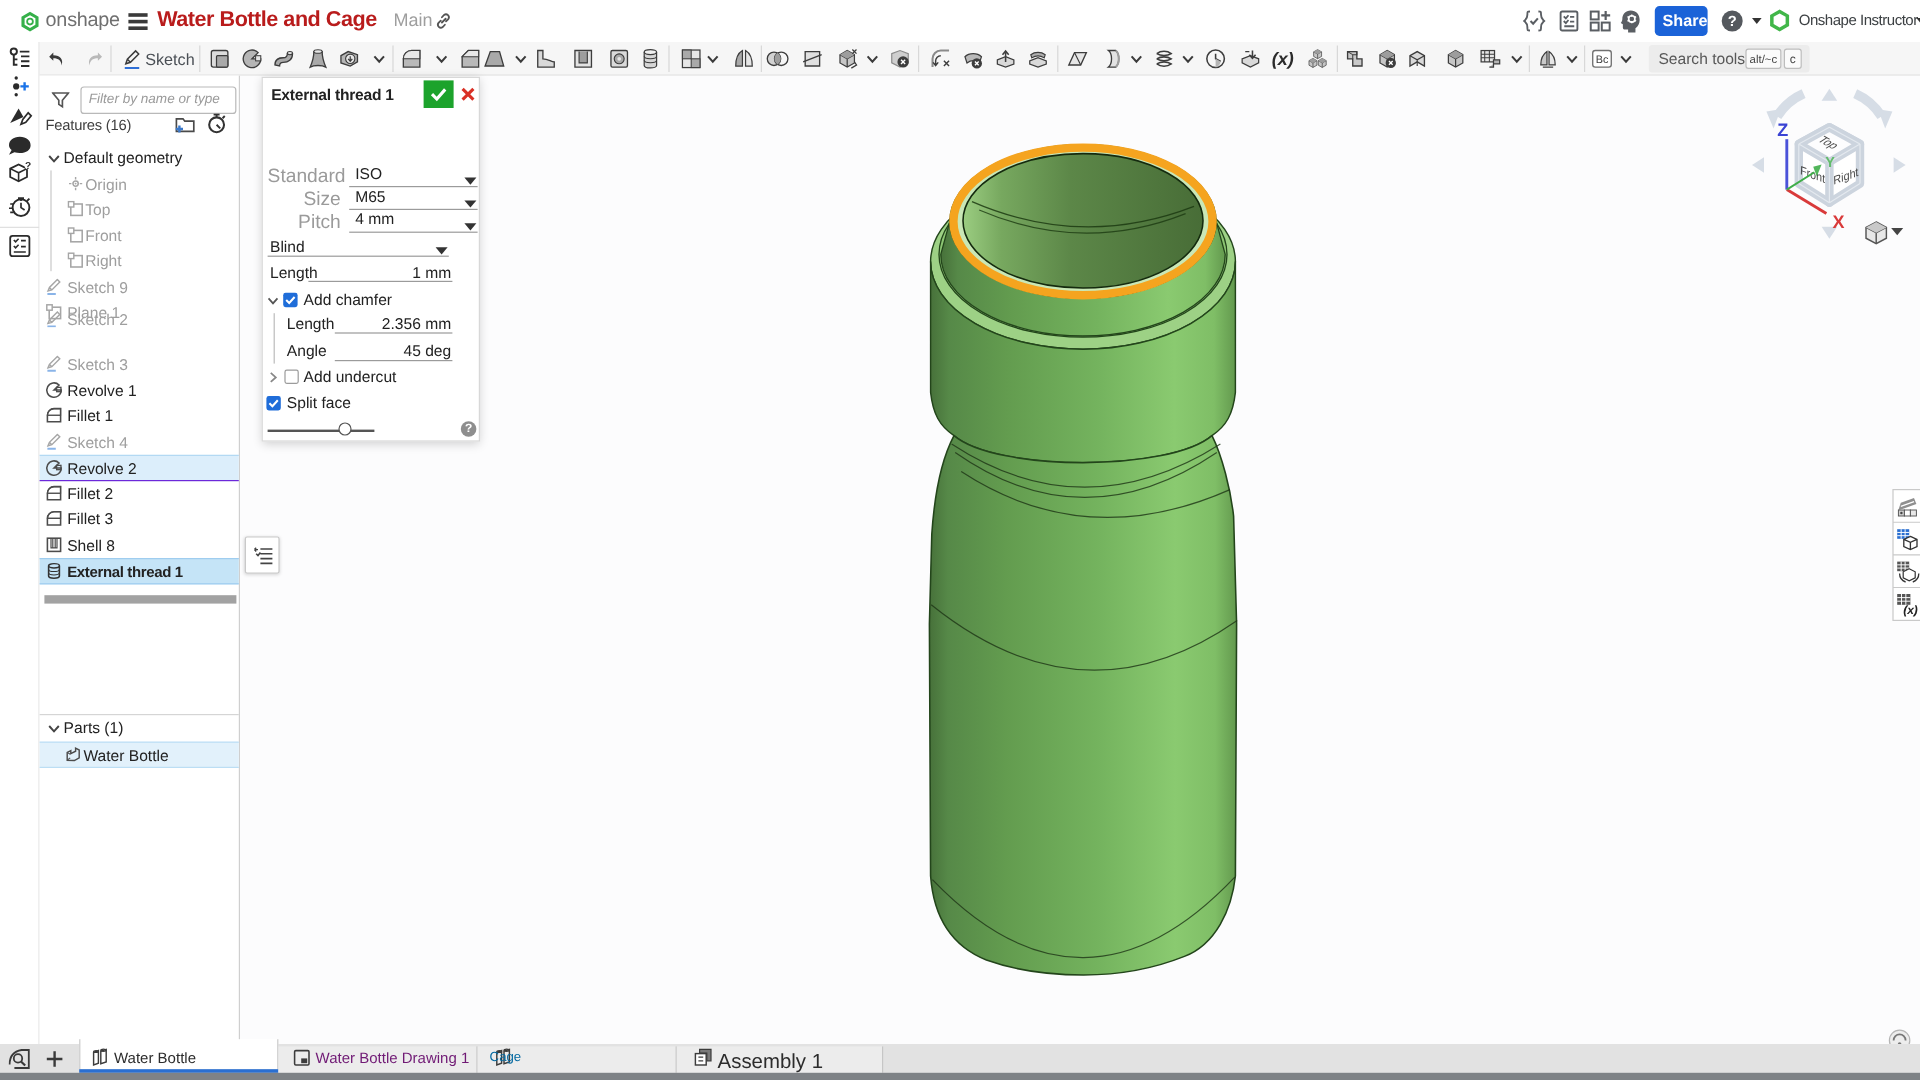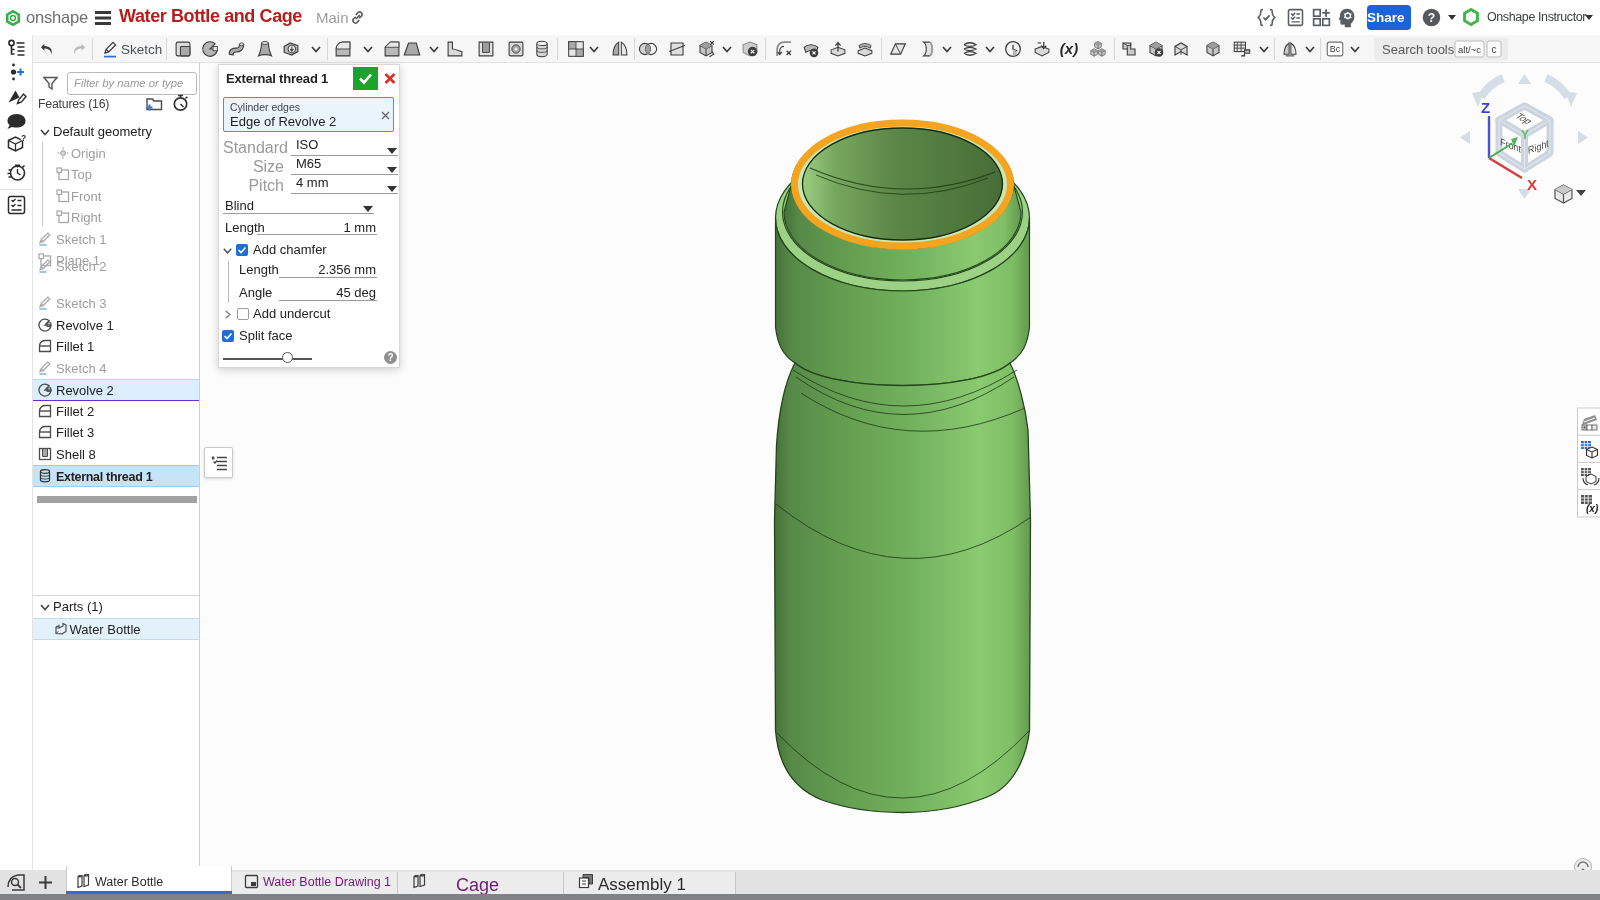--- a/index.html
+++ b/index.html
@@ -1,17 +1,17 @@
 <!DOCTYPE html>
 <html><head><meta charset="utf-8">
 <style>
 *{margin:0;padding:0;box-sizing:border-box}
 html,body{width:1600px;height:900px;overflow:hidden;font-family:"Liberation Sans",sans-serif;background:#fff}
 .abs{position:absolute}
-#topbar{position:absolute;left:0;top:0;width:1396px;height:35px;background:#fff}
+#topbar{position:absolute;left:12px;top:0;width:1396px;height:35px;background:#fff}
 #toolbar{position:absolute;left:0;top:35px;width:1600px;height:28px;background:#f6f6f6;border-bottom:1px solid #e3e3e3}
 #leftrail{position:absolute;left:0;top:35px;width:33px;height:835px;background:#fff;border-right:1px solid #e4e4e4}
 #fpanel{position:absolute;left:33px;top:63px;width:167px;height:807px;background:#fff;border-right:1px solid #cfcfcf;font-size:13px;color:#222}
 #viewport{position:absolute;left:0px;top:63px;width:1600px;height:807px;background:#fcfcfd}
 #dialog{position:absolute;left:218px;top:64px;width:182px;height:304px;background:#fff;border:1px solid #d8d8d8;box-shadow:0 2px 8px rgba(0,0,0,.18);font-size:13px;color:#333}
 #bottombar{position:absolute;left:0;top:870px;width:1600px;height:30px;background:#e2e2e2}
 .row{position:absolute;left:0;width:166px;height:22px;line-height:22px;white-space:nowrap}
 .gry{color:#9e9e9e}
 .hl1{background:#dceefb;border-top:1px solid #b3d9f3;border-bottom:1px solid #6d28d9}
 .hl2{background:#c5e4f7;border-top:1px solid #9fcdef;border-bottom:1px solid #9fcdef}
@@ -164,21 +164,21 @@
       <rect x="3" y="3" width="7.5" height="7.5" fill="none" stroke="#5a5e63" stroke-width="1.9"></rect>
       <rect x="3" y="13.5" width="7.5" height="7.5" fill="none" stroke="#5a5e63" stroke-width="1.9"></rect>
       <rect x="13.5" y="13.5" width="7.5" height="7.5" fill="none" stroke="#5a5e63" stroke-width="1.9"></rect>
       <path stroke="#5a5e63" stroke-width="2.1" fill="none" d="M17.2 2.5 L17.2 11 M13 6.7 L21.5 6.7"></path>
     </svg>
 <svg class="abs" style="left:1336px;top:7px" width="21" height="21" viewBox="0 0 24 24">
       <path fill="#5a5e63" d="M12.5 2 C7.5 2 4.5 5.8 4.5 10 C4.5 11.5 3.8 12.8 3 14 L5 15 L5 18.5 C5 19.6 5.9 20.3 7 20.2 L10 20 L10 23 L17 23 L17 19 C19.5 17 21 14.5 21 11 C21 5.5 17.5 2 12.5 2 Z"></path>
       <circle cx="13.5" cy="10" r="3" fill="none" stroke="#fff" stroke-width="1.6"></circle>
       <path stroke="#fff" stroke-width="1.4" d="M13.5 5.8 L13.5 8 M13.5 12 L13.5 14.2 M9.4 7.8 L11.3 8.9 M15.7 11.1 L17.6 12.2 M17.6 7.8 L15.7 8.9 M11.3 11.1 L9.4 12.2"></path>
     </svg>
-<div class="abs" style="left:1367px;top:5px;width:44px;height:25px;background:#1b63d8;border-radius:4px;color:#fff;font-weight:bold;font-size:13.5px;text-align:left;line-height:25px">Share</div>
+<div class="abs" style="left:1367px;top:5px;width:44px;height:25px;background:#1b63d8;border-radius:4px;color:#fff;font-weight:bold;font-size:13.5px;text-align:right;line-height:25px">Share</div>
 <svg class="abs" style="left:1421px;top:7px" width="21" height="21" viewBox="0 0 24 24">
       <circle cx="12" cy="12" r="10" fill="#55595e"></circle>
       <text x="12" y="17" font-size="14" font-weight="bold" fill="#fff" text-anchor="middle" font-family="Liberation Sans">?</text>
     </svg>
 <div class="caret abs" style="left:1448px;top:15px;border-top-color:#333"></div>
 <svg class="abs" style="left:1461px;top:7px" width="20" height="20" viewBox="0 0 24 24">
       <path fill="#41b649" d="M12 1 L21.5 6.5 L21.5 17.5 L12 23 L2.5 17.5 L2.5 6.5 Z M12 5 L6 8.4 L6 15.6 L12 19 L18 15.6 L18 8.4 Z"></path>
       <path fill="#fff" d="M12 7.5 L16 9.7 L16 14.3 L12 16.5 L8 14.3 L8 9.7 Z M12 10 L10.2 11 L10.2 13 L12 14 L13.8 13 L13.8 11 Z"></path>
     </svg>
 <div class="abs" style="left:1487px;top:10px;font-size:12.5px;color:#3c4043;white-space:nowrap;letter-spacing:-.4px">Onshape Instructor</div>
@@ -514,21 +514,21 @@
 <div class="row gry" style="top:144px">
       <svg class="cicn" style="color:#a6a6a6" width="14" height="14" viewBox="0 0 14 14">
         <use href="#s-pln"></use>
       </svg>
       <span class="ctxt">Right</span>
     </div>
 <div class="row gry" style="top:165.5px">
       <svg class="ricn" style="color:#a6a6a6" width="14" height="14" viewBox="0 0 14 14">
         <use href="#s-skc"></use>
       </svg>
-      <span class="rtxt">Sketch 1</span>
+      <span class="rtxt">Sketch 9</span>
     </div>
 <div class="row gry" style="top:187px">
       <svg class="ricn" style="color:#a6a6a6" width="14" height="14" viewBox="0 0 14 14">
         <use href="#s-pln"></use>
       </svg>
       <span class="rtxt">Plane 1</span>
     </div>
 <div class="row gry" style="top:193px">
       <svg class="ricn" style="color:#a6a6a6" width="14" height="14" viewBox="0 0 14 14">
         <use href="#s-skc"></use>
@@ -611,27 +611,20 @@
     </svg>
   </div>
 <div id="dialog">
 <div class="abs" style="left:7px;top:6px;font-size:13px;font-weight:bold;color:#222;letter-spacing:-.2px">External thread 1</div>
 <div class="abs" style="left:134px;top:2px;width:25px;height:23px;background:#1ca32c"><svg width="25" height="23" viewBox="0 0 25 23">
         <path d="M7 11.5 L11 15.5 L18 7.5" fill="none" stroke="#fff" stroke-width="2.6"></path>
       </svg></div>
 <svg class="abs" style="left:163px;top:2px" width="16" height="23" viewBox="0 0 16 23">
       <path d="M3.5 7 L12.5 16 M12.5 7 L3.5 16" stroke="#d93025" stroke-width="2.6"></path>
     </svg>
-<div class="abs" style="left:4px;top:32px;width:171px;height:35px;background:#e9f4fd;border:1px solid #4a90d9;border-radius:2px">
-  <div class="abs" style="left:6px;top:3px;font-size:10.5px;color:#444">Cylinder edges</div>
-  <div class="abs" style="left:6px;top:16px;font-size:13px;color:#222">Edge of Revolve 2</div>
-  <svg class="abs" style="left:156px;top:12px" width="11" height="11" viewBox="0 0 11 11">
-        <path d="M2 2 L9 9 M9 2 L2 9" stroke="#666" stroke-width="1.3"></path>
-      </svg>
-</div>
 <div class="dlabel" style="left:4px;top:74px;width:61px">Standard</div>
     <div class="dval" style="left:77px;top:72px">ISO</div>
     <div class="uline" style="left:72px;top:90px;width:107px"></div>
     <div class="dcaret" style="left:168px;top:83px"></div>
 <div class="dlabel" style="left:4px;top:93px;width:61px">Size</div>
     <div class="dval" style="left:77px;top:91px">M65</div>
     <div class="uline" style="left:72px;top:109px;width:107px"></div>
     <div class="dcaret" style="left:168px;top:102px"></div>
 <div class="dlabel" style="left:4px;top:112px;width:61px">Pitch</div>
     <div class="dval" style="left:77px;top:110px">4 mm</div>
@@ -693,21 +686,21 @@
 <svg class="abs" style="left:244px;top:4px" width="15" height="15" viewBox="0 0 15 15">
       <rect x="1.5" y="1.5" width="12" height="12" rx="1" fill="none" stroke="#3c3c3c" stroke-width="1.3"></rect>
       <rect x="7" y="8" width="5" height="4" fill="#3c3c3c"></rect>
     </svg>
 <div class="abs" style="left:263px;top:5px;font-size:12.5px;color:#701a75">Water Bottle Drawing 1</div>
 <svg class="abs" style="left:412px;top:3px" width="15" height="16" viewBox="0 0 15 16">
       <path d="M2 4 L6 2.5 L6 13 L2 14.5 Z M8 3 L12.5 1.5 L12.5 12 L8 13.5 Z" fill="none" stroke="#3c3c3c" stroke-width="1.2"></path>
       <ellipse cx="4" cy="3.2" rx="2" ry="0.8" fill="none" stroke="#3c3c3c" stroke-width="1"></ellipse>
       <ellipse cx="10.2" cy="2.2" rx="2.2" ry="0.9" fill="none" stroke="#3c3c3c" stroke-width="1"></ellipse>
     </svg>
-<div class="abs" style="left:456px;top:5px;font-size:18px;color:#701a75">Cage</div>
+<div class="abs" style="left:408px;top:5px;font-size:11px;color:#0369a1">Cage</div>
 <svg class="abs" style="left:578px;top:3px" width="16" height="16" viewBox="0 0 16 16">
       <path d="M5 1.5 L14.5 1.5 L14.5 11 L11 11 L11 4.5 L5 4.5 Z" fill="#7a7a7a" stroke="#3c3c3c" stroke-width="1"></path>
       <rect x="1.5" y="5" width="9" height="9.5" fill="#fff" stroke="#3c3c3c" stroke-width="1.2"></rect>
       <path d="M4 8 L8 8 M4 11 L8 11" stroke="#3c3c3c" stroke-width="1"></path>
     </svg>
 <div class="abs" style="left:598px;top:5px;font-size:17px;color:#2c2c2c">Assembly 1</div>
 <div class="abs" style="left:0;top:24px;width:1600px;height:6px;background:#7e8286"></div>
 </div>
 
 </body></html>

